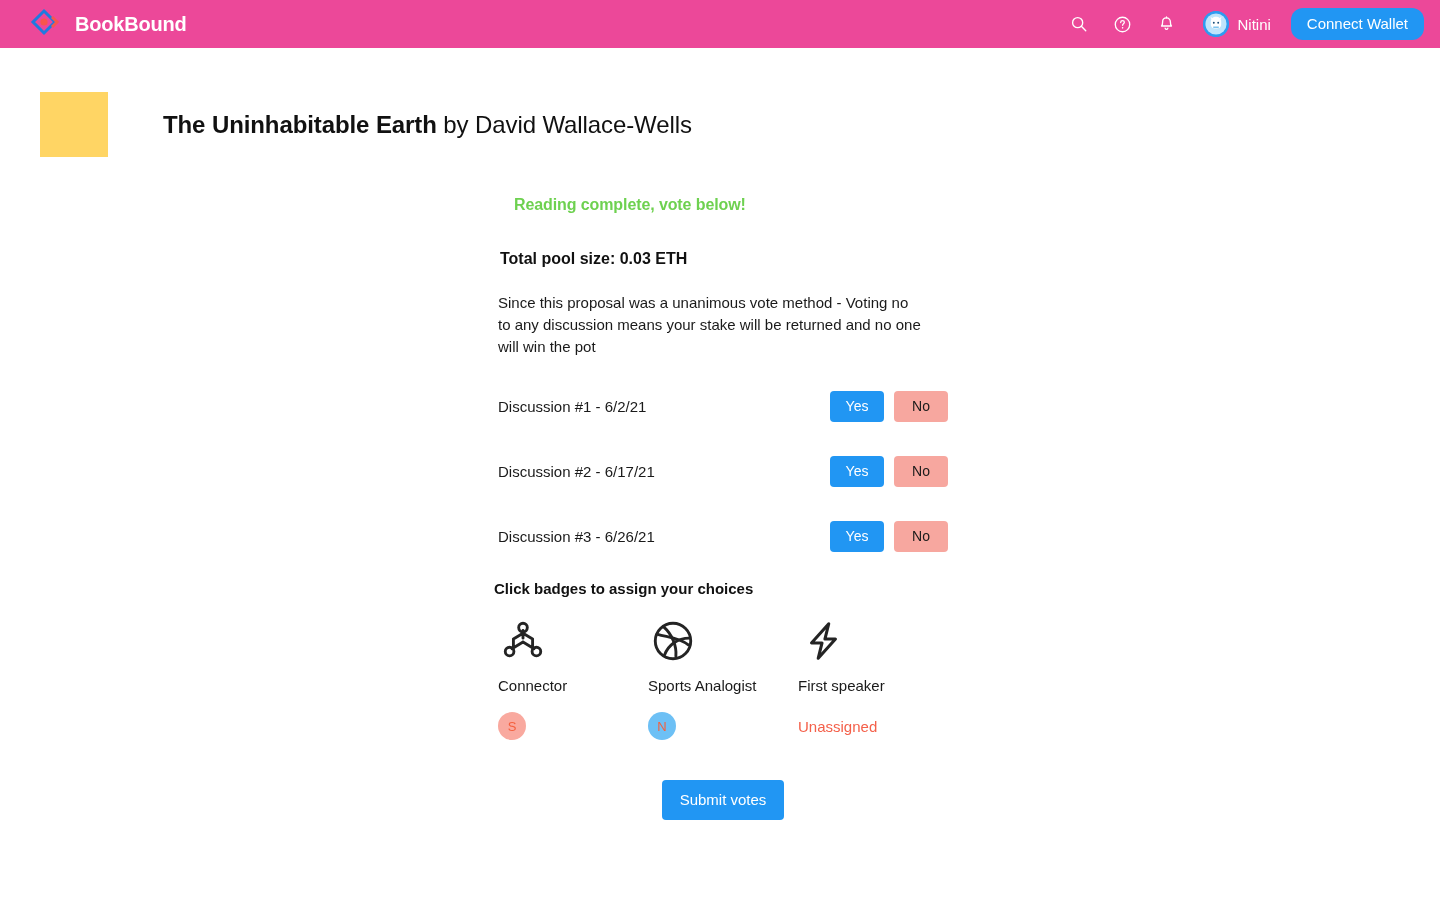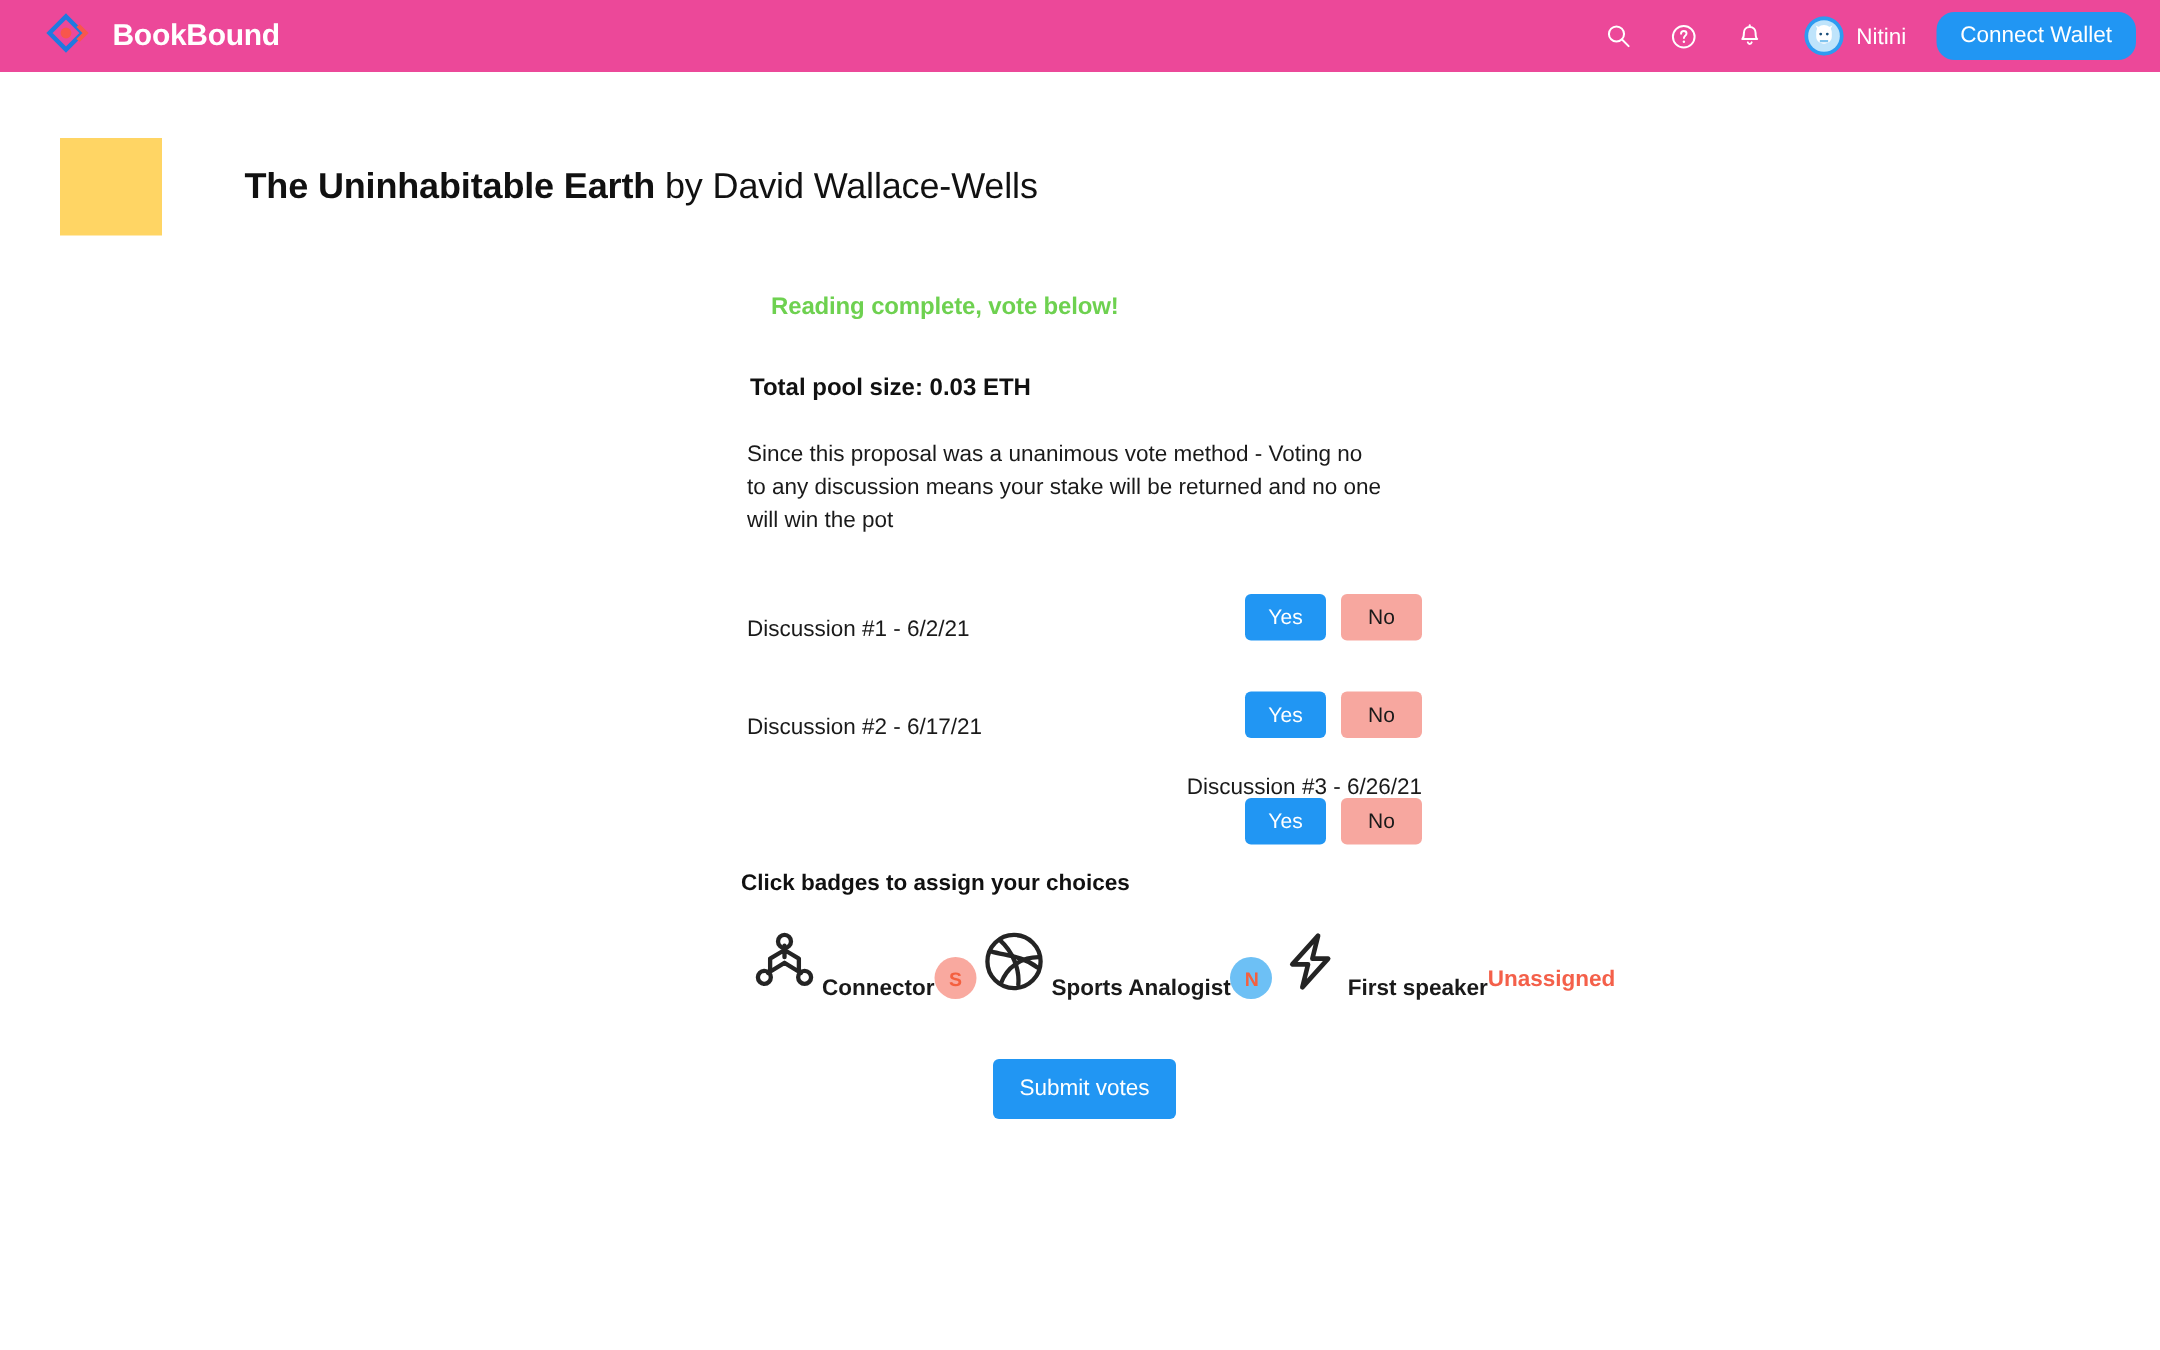--- a/index.html
+++ b/index.html
@@ -145,25 +145,25 @@
     line-height: 22px;
     margin: 30px 0 0 0;
     width: 425px;
   }
   .vote-para.second { margin-top: 22px; }
 
   
   .discussions { margin-top: 29px; }
   .discussion-row {
     display: flex;
-    align-items: flex-end;
+    align-items: center;
     height: 40px;
     margin-bottom: 25px;
   }
-  .discussion-row:last-child { margin-bottom: 0; flex-direction: column; }
+  .discussion-row:last-child { margin-bottom: 0; }
   .discussion-label {
     font-size: 15px;
     color: #1a1a1a;
     flex: 1;
     line-height: 1;
   }
   .vote-btns {
     display: flex;
     gap: 10px;
   }
@@ -191,23 +191,22 @@
     line-height: 1.3;
   }
   .badges-row {
     display: flex;
     margin-top: 18px;
     width: 450px;
   }
   .badge-col {
     flex: 1;
     display: flex;
-    flex-direction: row;
-    align-items: flex-end;
-    font-weight: bold;
+    flex-direction: column;
+    align-items: flex-start;
   }
   .badge-icon {
     width: 50px;
     height: 50px;
     display: flex;
     align-items: center;
     justify-content: center;
     cursor: pointer;
   }
   .badge-icon svg { display: block; }

